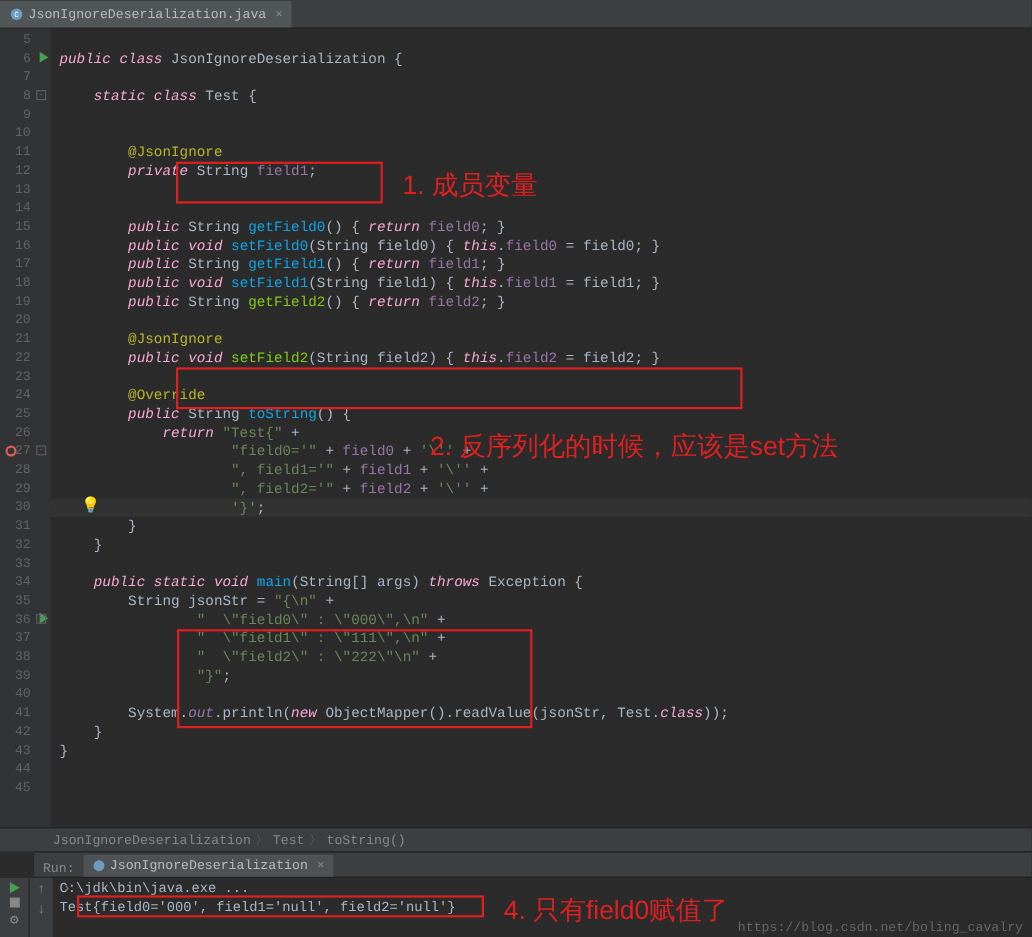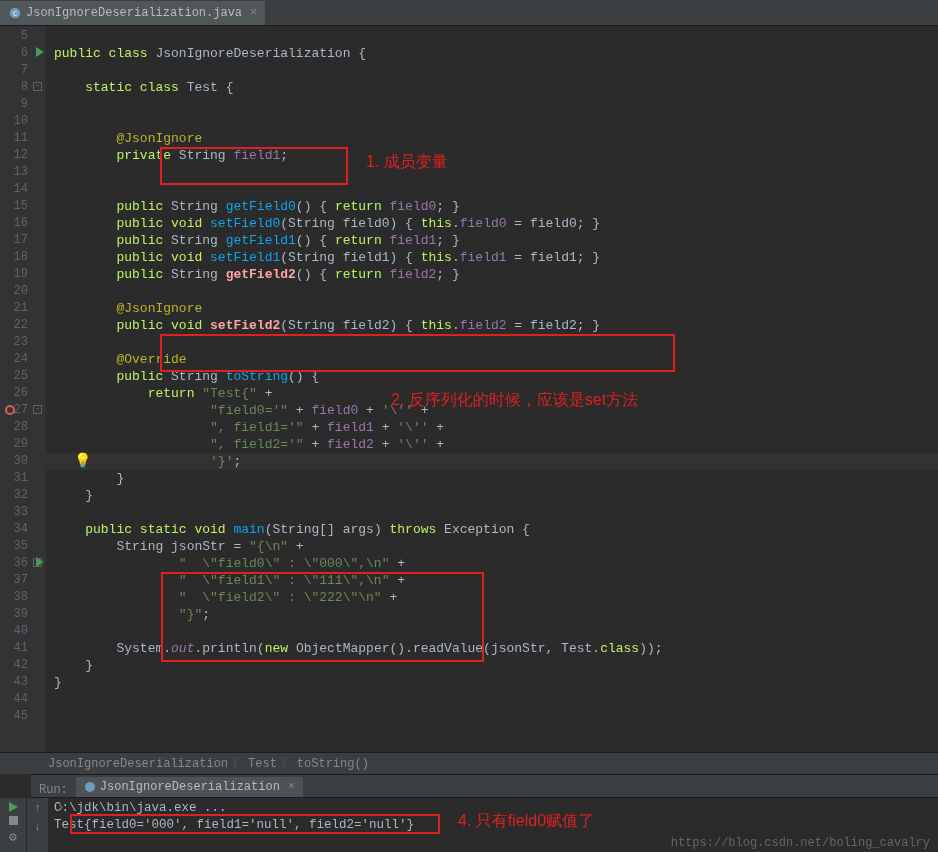--- a/index.html
+++ b/index.html
@@ -11,29 +11,29 @@
   .editor { display: flex; height: 726px; position: relative; background: #2b2b2b; }
   .gutter { width: 46px; background: #313335; color: #606366; text-align: right; padding-top: 2px; font-size: 12px; user-select: none; }
   .gutter .ln { height: 17px; line-height: 17px; padding-right: 18px; position: relative; }
   .run-icon { position: absolute; right: 2px; top: 2px; width:0; height:0; border-left: 8px solid #499c54; border-top: 5px solid transparent; border-bottom: 5px solid transparent; }
   .fold { position: absolute; right: 4px; top: 3px; width: 9px; height: 9px; border: 1px solid #606366; font-size: 9px; line-height: 7px; text-align: center; color: #606366; }
   .bulb { position: absolute; left: 50px; color: #ffc66d; font-size: 14px; }
   .bp { position: absolute; left: 5px; width: 10px; height: 10px; border-radius: 50%; border: 2px solid #db5c5c; top: 3px; }
   .code { flex: 1; padding-top: 2px; position: relative; }
   .code .cl { height: 17px; line-height: 17px; white-space: pre; padding-left: 8px; }
   .hl-line { background: #323232; }
-  .kw { color: #bef264; }
+  .kw { color: #f9a8d4; font-style: italic; }
   .fld { color: #9876aa; }
   .str { color: #6a8759; }
   .ann { color: #bbb529; }
   .fn { color: #0ea5e9; }
-  .gy { color: #fca5a5; font-weight: bold; }
+  .gy { color: #84cc16; }
   .it { font-style: italic; }
   .red-box { position: absolute; border: 2px solid #e02020; pointer-events: none; }
-  .red-anno { position: absolute; color: #e02020; font-size: 16px; font-family: Arial, sans-serif; pointer-events: none; }
+  .red-anno { position: absolute; color: #e02020; font-size: 24px; font-family: Arial, sans-serif; pointer-events: none; }
   .breadcrumb { height: 22px; background: #3c3f41; color: #888; font-size: 12px; display: flex; align-items: center; padding-left: 48px; gap: 4px; border-top: 1px solid #1c1c1c; }
   .bc-sep { color: #666; }
   .run-bar { height: 24px; background: #3c3f41; display: flex; align-items: flex-end; border-top: 1px solid #1c1c1c; border-bottom: 1px solid #1c1c1c; margin-left: 31px; }
   .run-label { color: #888; font-size: 12px; padding: 0 8px; }
   .run-tab { display: flex; align-items: center; gap: 4px; padding: 2px 8px; background: #4e5254; height: 20px; font-size: 12px; color: #bbb; }
   .run-panel { display: flex; height: 54px; background: #2b2b2b; }
   .run-tools { width: 26px; background: #3c3f41; display: flex; flex-direction: column; align-items: center; padding-top: 4px; gap: 4px; }
   .run-tools2 { width: 22px; background: #3c3f41; border-left: 1px solid #282828; display: flex; flex-direction: column; align-items: center; padding-top: 4px; gap: 4px; }
   .play { width:0;height:0;border-left:9px solid #499c54;border-top:5px solid transparent;border-bottom:5px solid transparent; }
   .stop { width: 9px; height: 9px; background: #888; }

